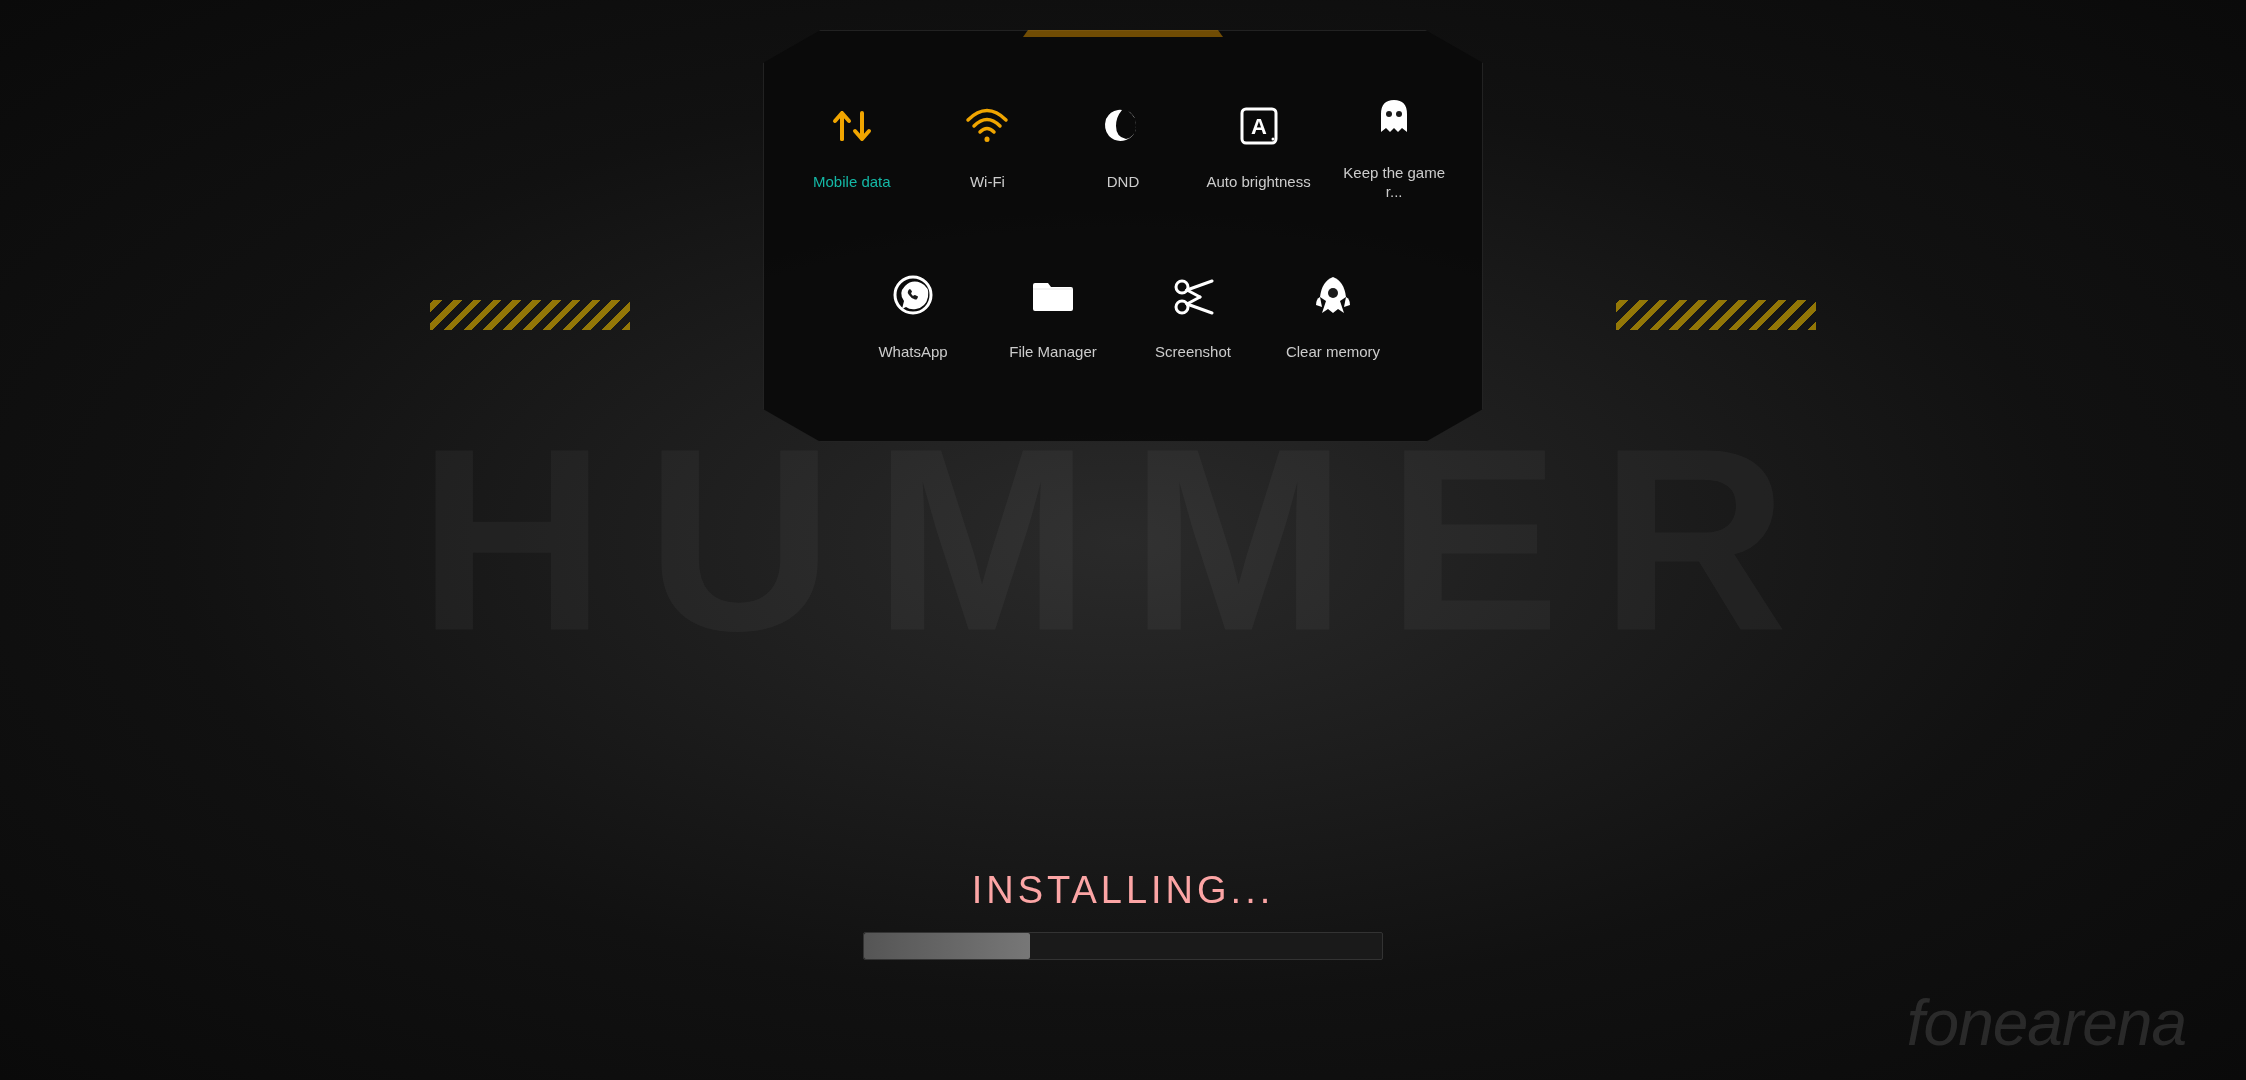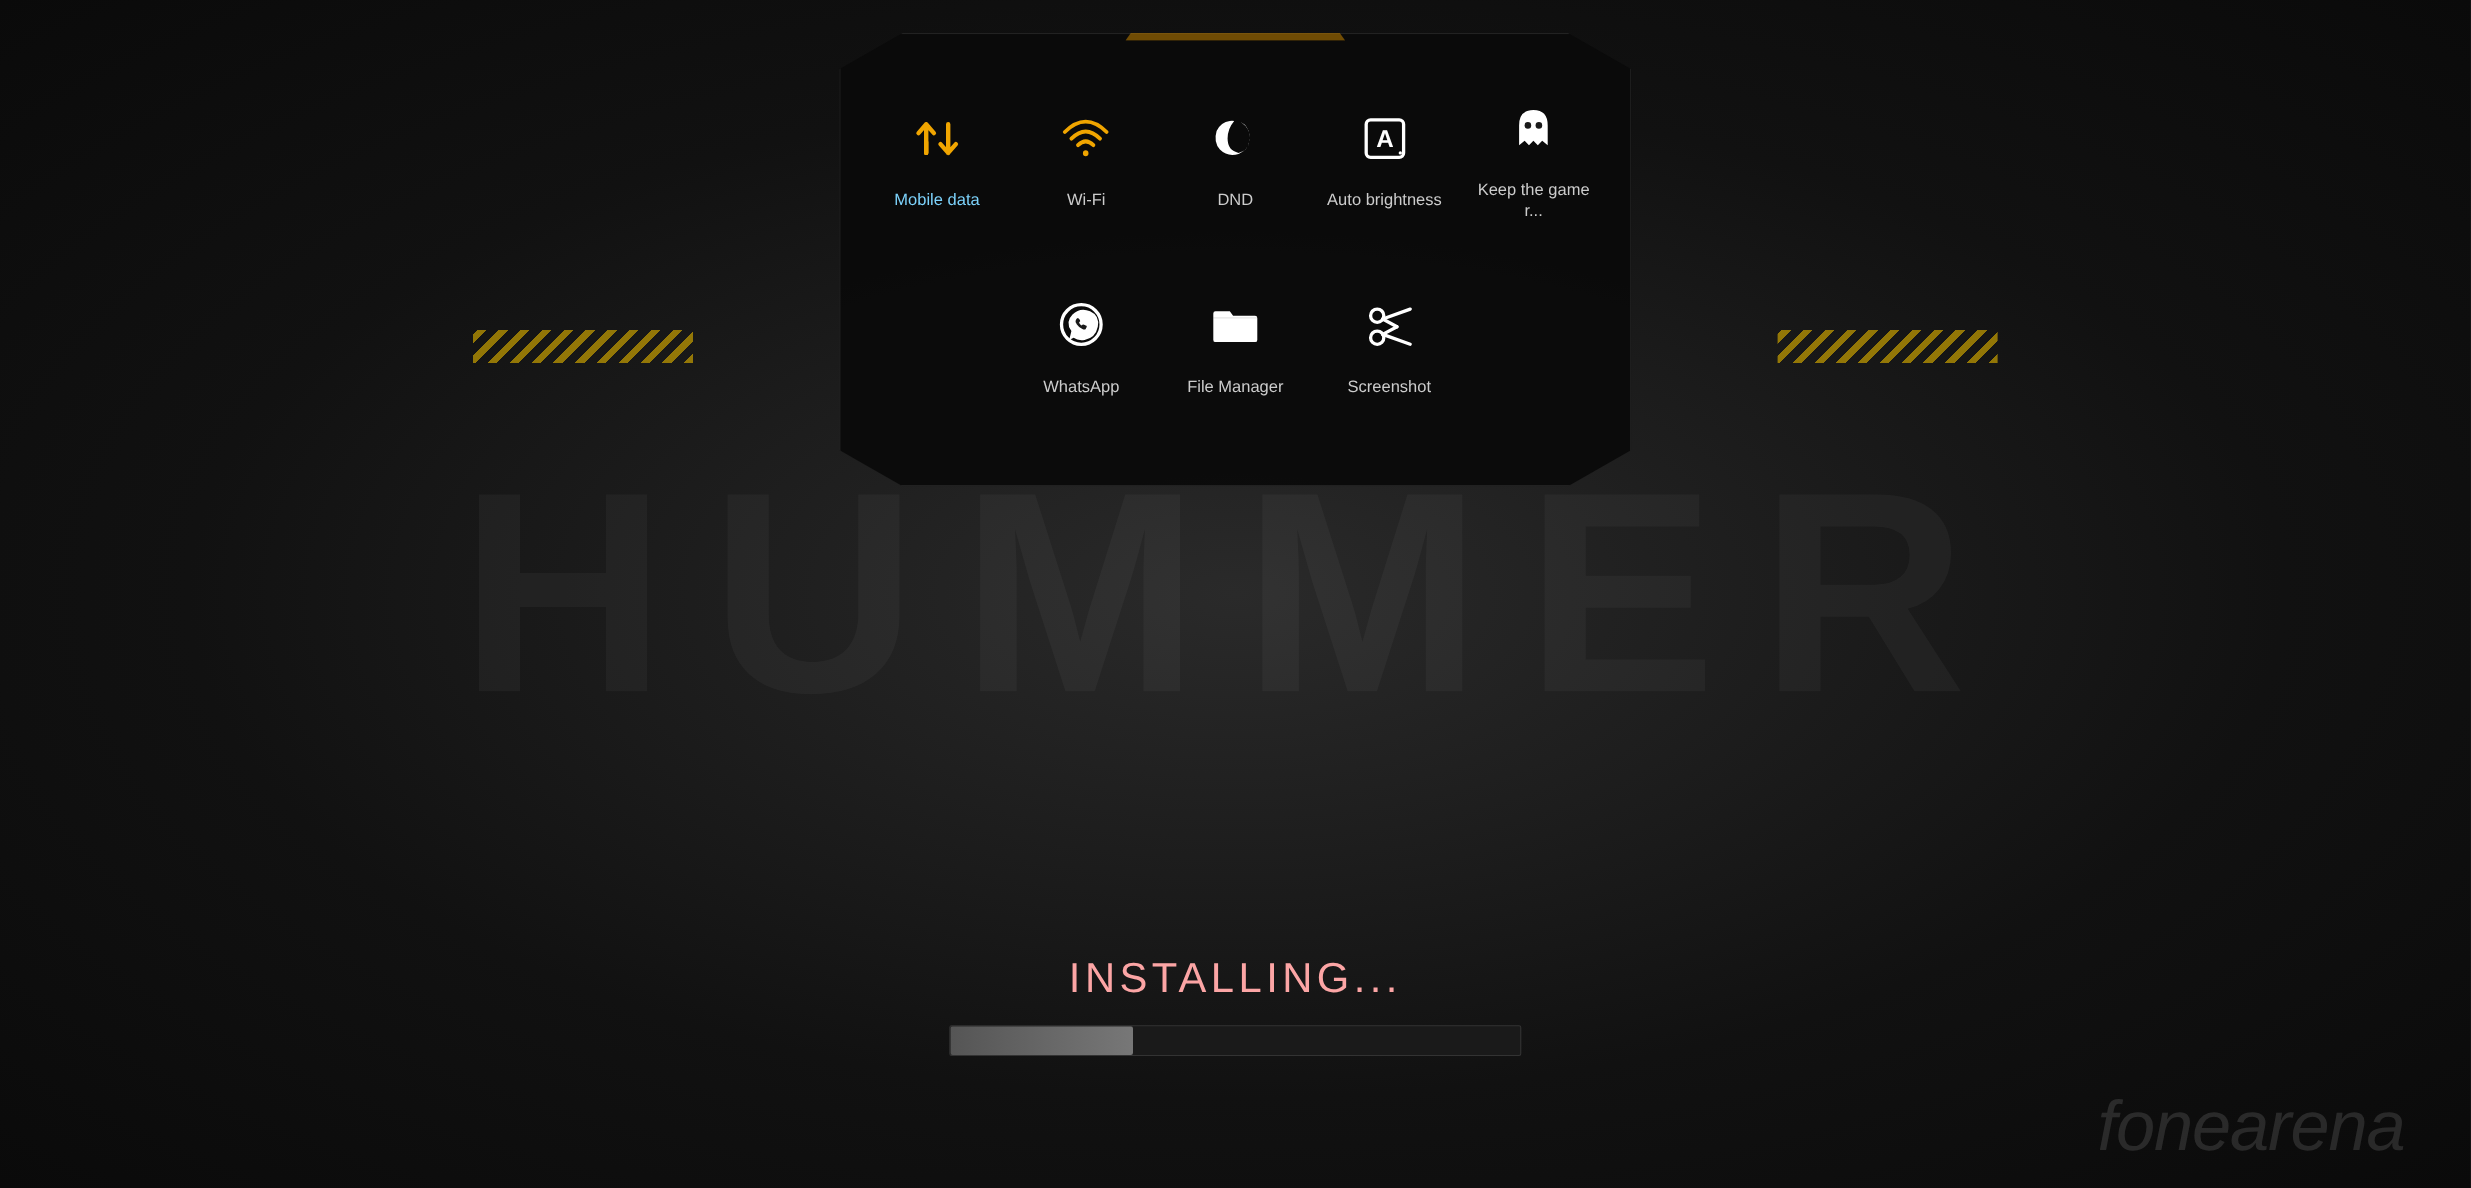--- a/index.html
+++ b/index.html
@@ -122,21 +122,21 @@
 
     .icon-label {
       font-size: 15px;
       color: #cccccc;
       text-align: center;
       line-height: 1.3;
       max-width: 120px;
     }
 
     .icon-label.active {
-      color: #7dd3fc;
+      color: #14b8a6;
     }
 
     
     .installing-section {
       position: absolute;
       bottom: 120px;
       left: 50%;
       transform: translateX(-50%);
       z-index: 10;
       text-align: center;
@@ -288,20 +288,32 @@
           <circle cx="14" cy="36" r="6" stroke="white" stroke-width="3" fill="none"></circle>
           <line x1="19" y1="19" x2="44" y2="10" stroke="white" stroke-width="3" stroke-linecap="round"></line>
           <line x1="19" y1="33" x2="44" y2="42" stroke="white" stroke-width="3" stroke-linecap="round"></line>
           <line x1="19" y1="19" x2="32" y2="26" stroke="white" stroke-width="3" stroke-linecap="round"></line>
           <line x1="19" y1="33" x2="32" y2="26" stroke="white" stroke-width="3" stroke-linecap="round"></line>
         </svg>
       </div>
       <span class="icon-label">Screenshot</span>
     </div>
 
+    <div class="grid-item">
+      <div class="icon-circle">
+        <svg class="svg-icon" viewBox="0 0 50 50" fill="none" xmlns="http://www.w3.org/2000/svg">
+          <path d="M25 6 Q36 10 38 26 L32 30 L18 30 L12 26 Q14 10 25 6Z" fill="white"></path>
+          <path d="M18 30 L14 42 L20 38 L25 42 L30 38 L36 42 L32 30Z" fill="white"></path>
+          <circle cx="25" cy="22" r="5" fill="#1a1a1a"></circle>
+          <path d="M12 26 Q8 28 8 34 L14 36 L12 26Z" fill="white"></path>
+          <path d="M38 26 Q42 28 42 34 L36 36 L38 26Z" fill="white"></path>
+        </svg>
+      </div>
+      <span class="icon-label">Clear memory</span>
+    </div>
 
   </div>
 
 </div>
 
 <div class="installing-section">
   <div class="installing-text">INSTALLING...</div>
   <div class="progress-bar-bg">
     <div class="progress-bar-fill" style="width: 32%"></div>
   </div>

